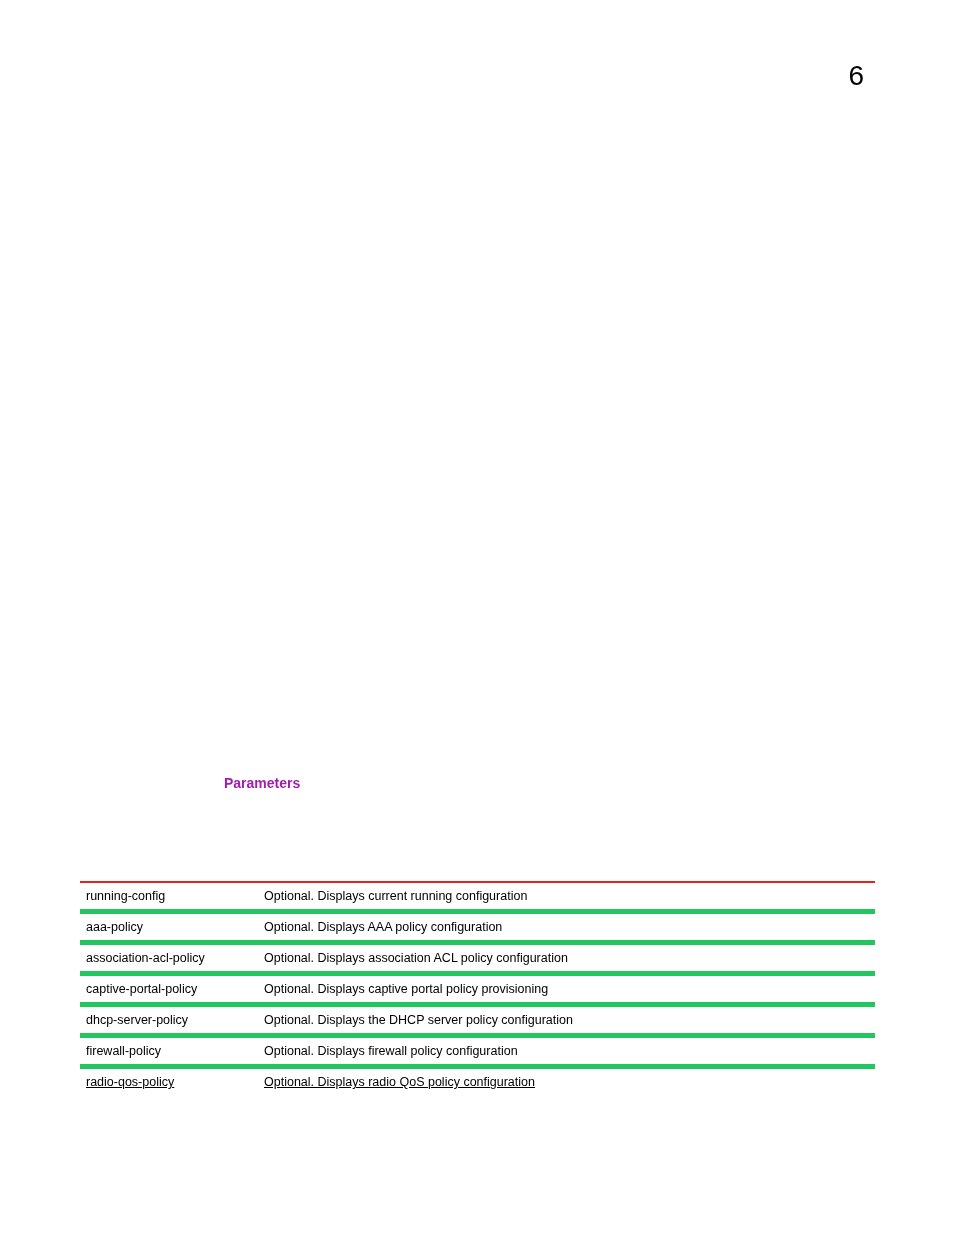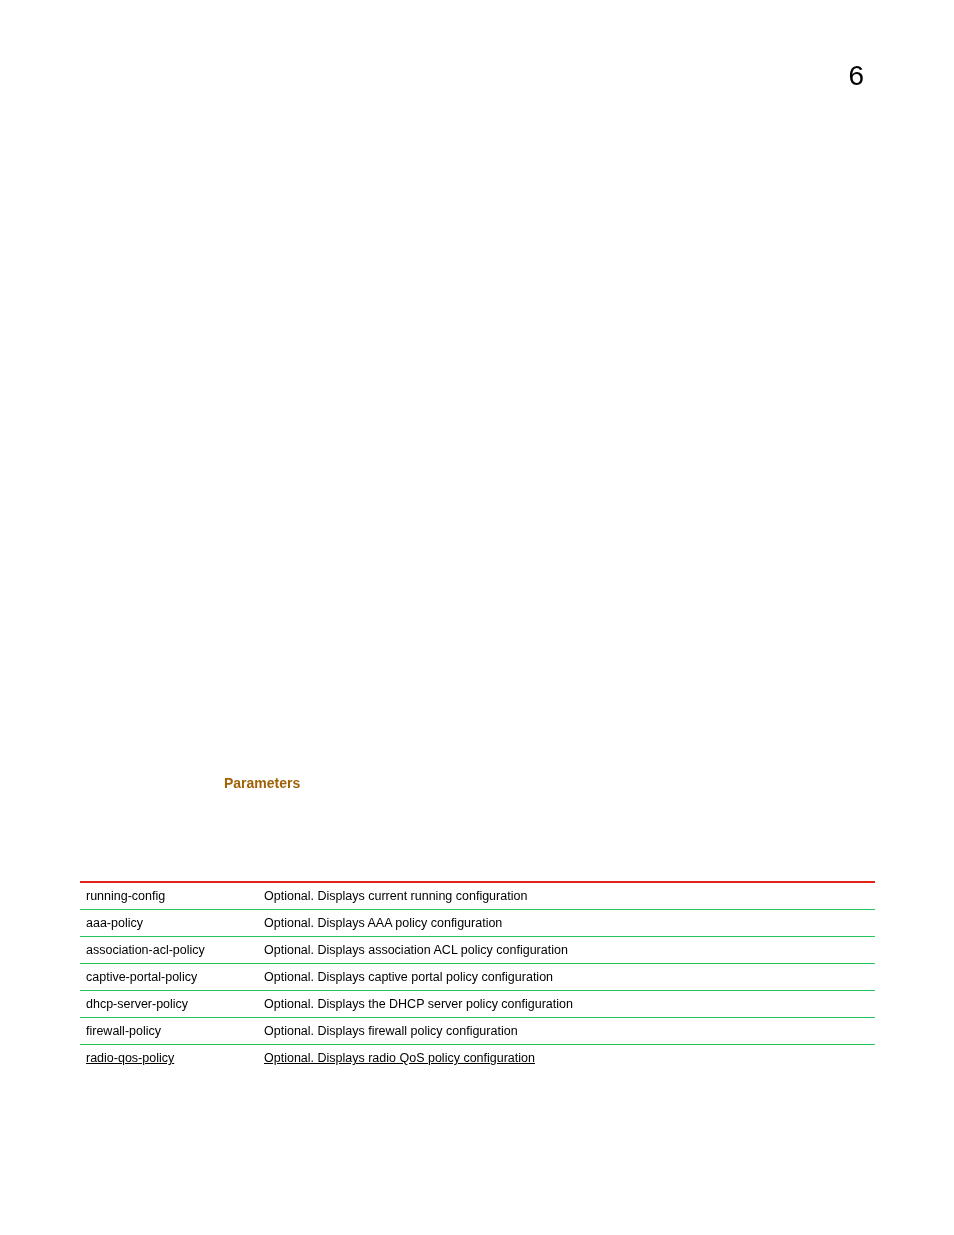--- a/index.html
+++ b/index.html
@@ -1,24 +1,24 @@
 <!DOCTYPE html>
 <html><head>
 <meta charset="utf-8">
 <style>
   * { box-sizing: border-box; margin: 0; padding: 0; }
   html, body { width: 954px; height: 1235px; background: #ffffff; font-family: Arial, Helvetica, sans-serif; color: #000; }
   .page { position: relative; width: 954px; height: 1235px; }
   .page-number { position: absolute; top: 60px; right: 90px; font-size: 28px; font-weight: 400; color: #000; }
-  .section-heading { position: absolute; top: 775px; left: 224px; font-size: 14px; font-weight: 700; color: #a16207; }
+  .section-heading { position: absolute; top: 775px; left: 224px; font-size: 14px; font-weight: 700; color: #a21caf; }
   .table-wrap { position: absolute; top: 881px; left: 80px; width: 795px; }
   table { width: 100%; border-collapse: collapse; font-size: 12.5px; color: #000; }
   table thead tr { border-top: 2px solid #e2231a; }
   table thead td { height: 0; padding: 0; }
-  tbody tr { border-bottom: 1px solid #22c55e; }
+  tbody tr { border-bottom: 5px solid #22c55e; }
   tbody tr:last-child { border-bottom: none; text-decoration: underline; }
   td { padding: 6px 6px 6px 6px; vertical-align: middle; }
   td.col-param { width: 178px; }
   td.col-desc { }
 </style>
 </head>
 <body>
 <div class="page">
 
   <div class="page-number">6</div>
@@ -41,21 +41,21 @@
         <tr>
           <td class="col-param">aaa-policy</td>
           <td class="col-desc">Optional. Displays AAA policy configuration</td>
         </tr>
         <tr>
           <td class="col-param">association-acl-policy</td>
           <td class="col-desc">Optional. Displays association ACL policy configuration</td>
         </tr>
         <tr>
           <td class="col-param">captive-portal-policy</td>
-          <td class="col-desc">Optional. Displays captive portal policy configuration</td>
+          <td class="col-desc">Optional. Displays captive portal policy provisioning</td>
         </tr>
         <tr>
           <td class="col-param">dhcp-server-policy</td>
           <td class="col-desc">Optional. Displays the DHCP server policy configuration</td>
         </tr>
         <tr>
           <td class="col-param">firewall-policy</td>
           <td class="col-desc">Optional. Displays firewall policy configuration</td>
         </tr>
         <tr>

